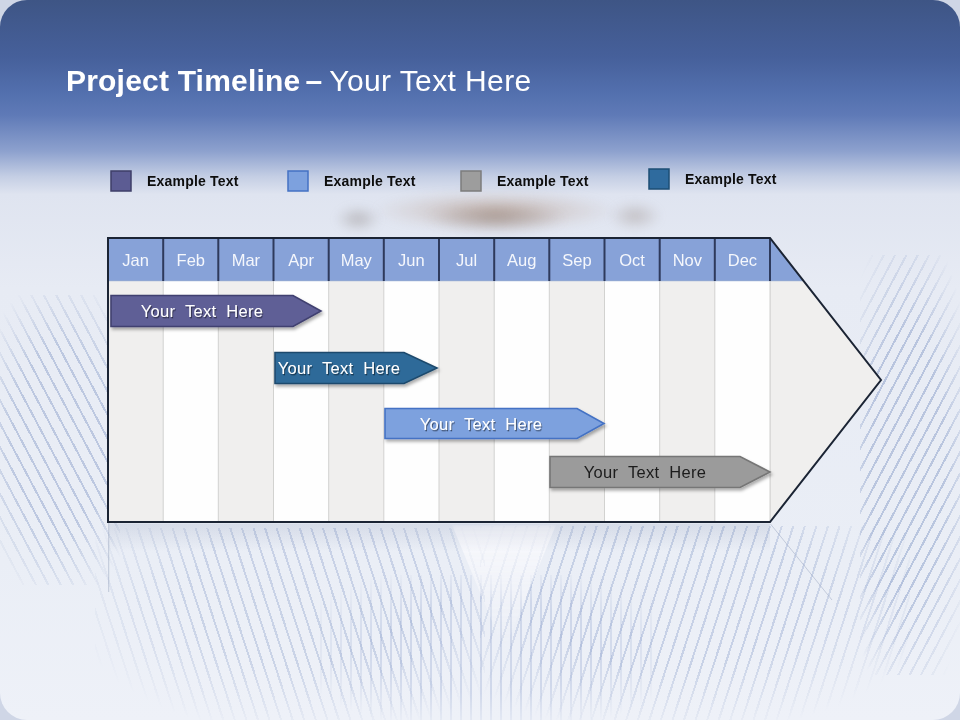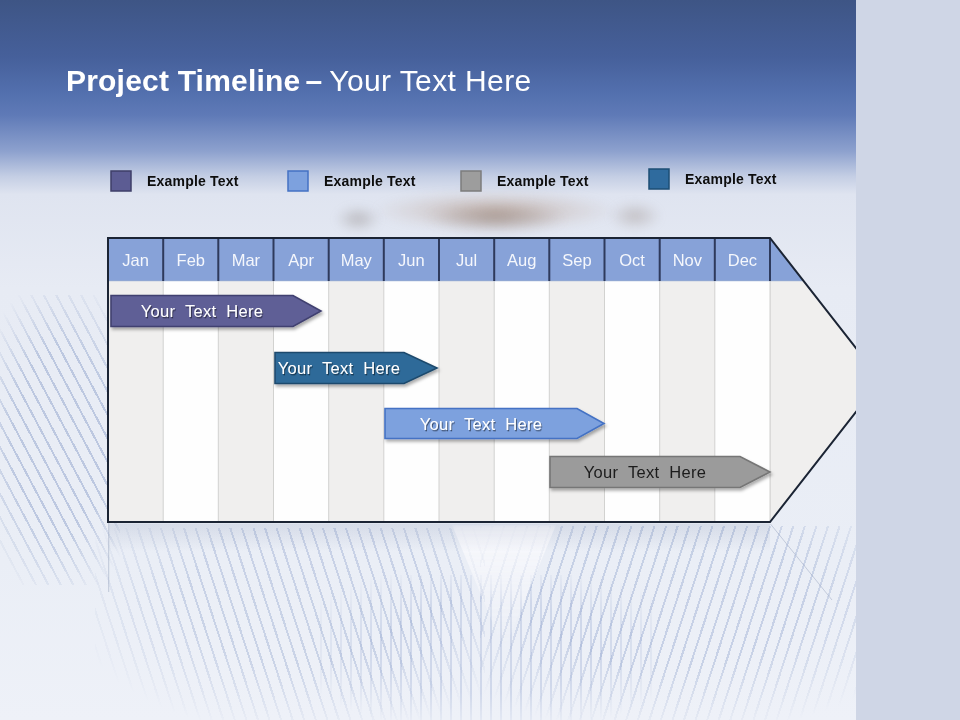--- a/index.html
+++ b/index.html
@@ -1,19 +1,19 @@
 <!DOCTYPE html>
 <html><head>
 <meta charset="utf-8">
 <style>
   html,body{margin:0;padding:0;background:#cfd6e6;}
-  .slide{position:relative;width:856px;height:720px;overflow:hidden;
+  .slide{position:relative;width:960px;height:720px;overflow:hidden;
     font-family:"Liberation Sans",sans-serif;
     background:linear-gradient(180deg,#3e5585 0%,#46609b 8%,#5370ae 13%,#5f7ab7 16%,
-      #8da1ce 21%,#c4cee4 24.5%,#dfe4f0 27%,#e7ebf4 40%,#eaeef6 78%,#eef1f8 100%);}
+      #8da1ce 21%,#c4cee4 24.5%,#dfe4f0 27%,#e7ebf4 40%,#eaeef6 78%,#eef1f8 100%);border-radius:27px;}
   
   .ph{position:absolute;pointer-events:none;}
   .ph-head{left:325px;top:183px;width:340px;height:56px;
     background:radial-gradient(50% 50% at 50% 50%,rgba(178,148,128,.55),rgba(178,148,128,0) 72%);filter:blur(5px);}
   .ph-hands{left:398px;top:197px;width:196px;height:42px;
     background:radial-gradient(50% 50% at 50% 50%,rgba(122,100,88,.42),rgba(122,100,88,0) 72%);filter:blur(5px);}
   .ph-hairL{left:326px;top:200px;width:64px;height:38px;
     background:radial-gradient(50% 50% at 50% 50%,rgba(118,108,102,.34),rgba(118,108,102,0) 72%);filter:blur(4px);}
   .ph-hairR{left:598px;top:195px;width:74px;height:42px;
     background:radial-gradient(50% 50% at 50% 50%,rgba(138,122,112,.34),rgba(138,122,112,0) 72%);filter:blur(4px);}

